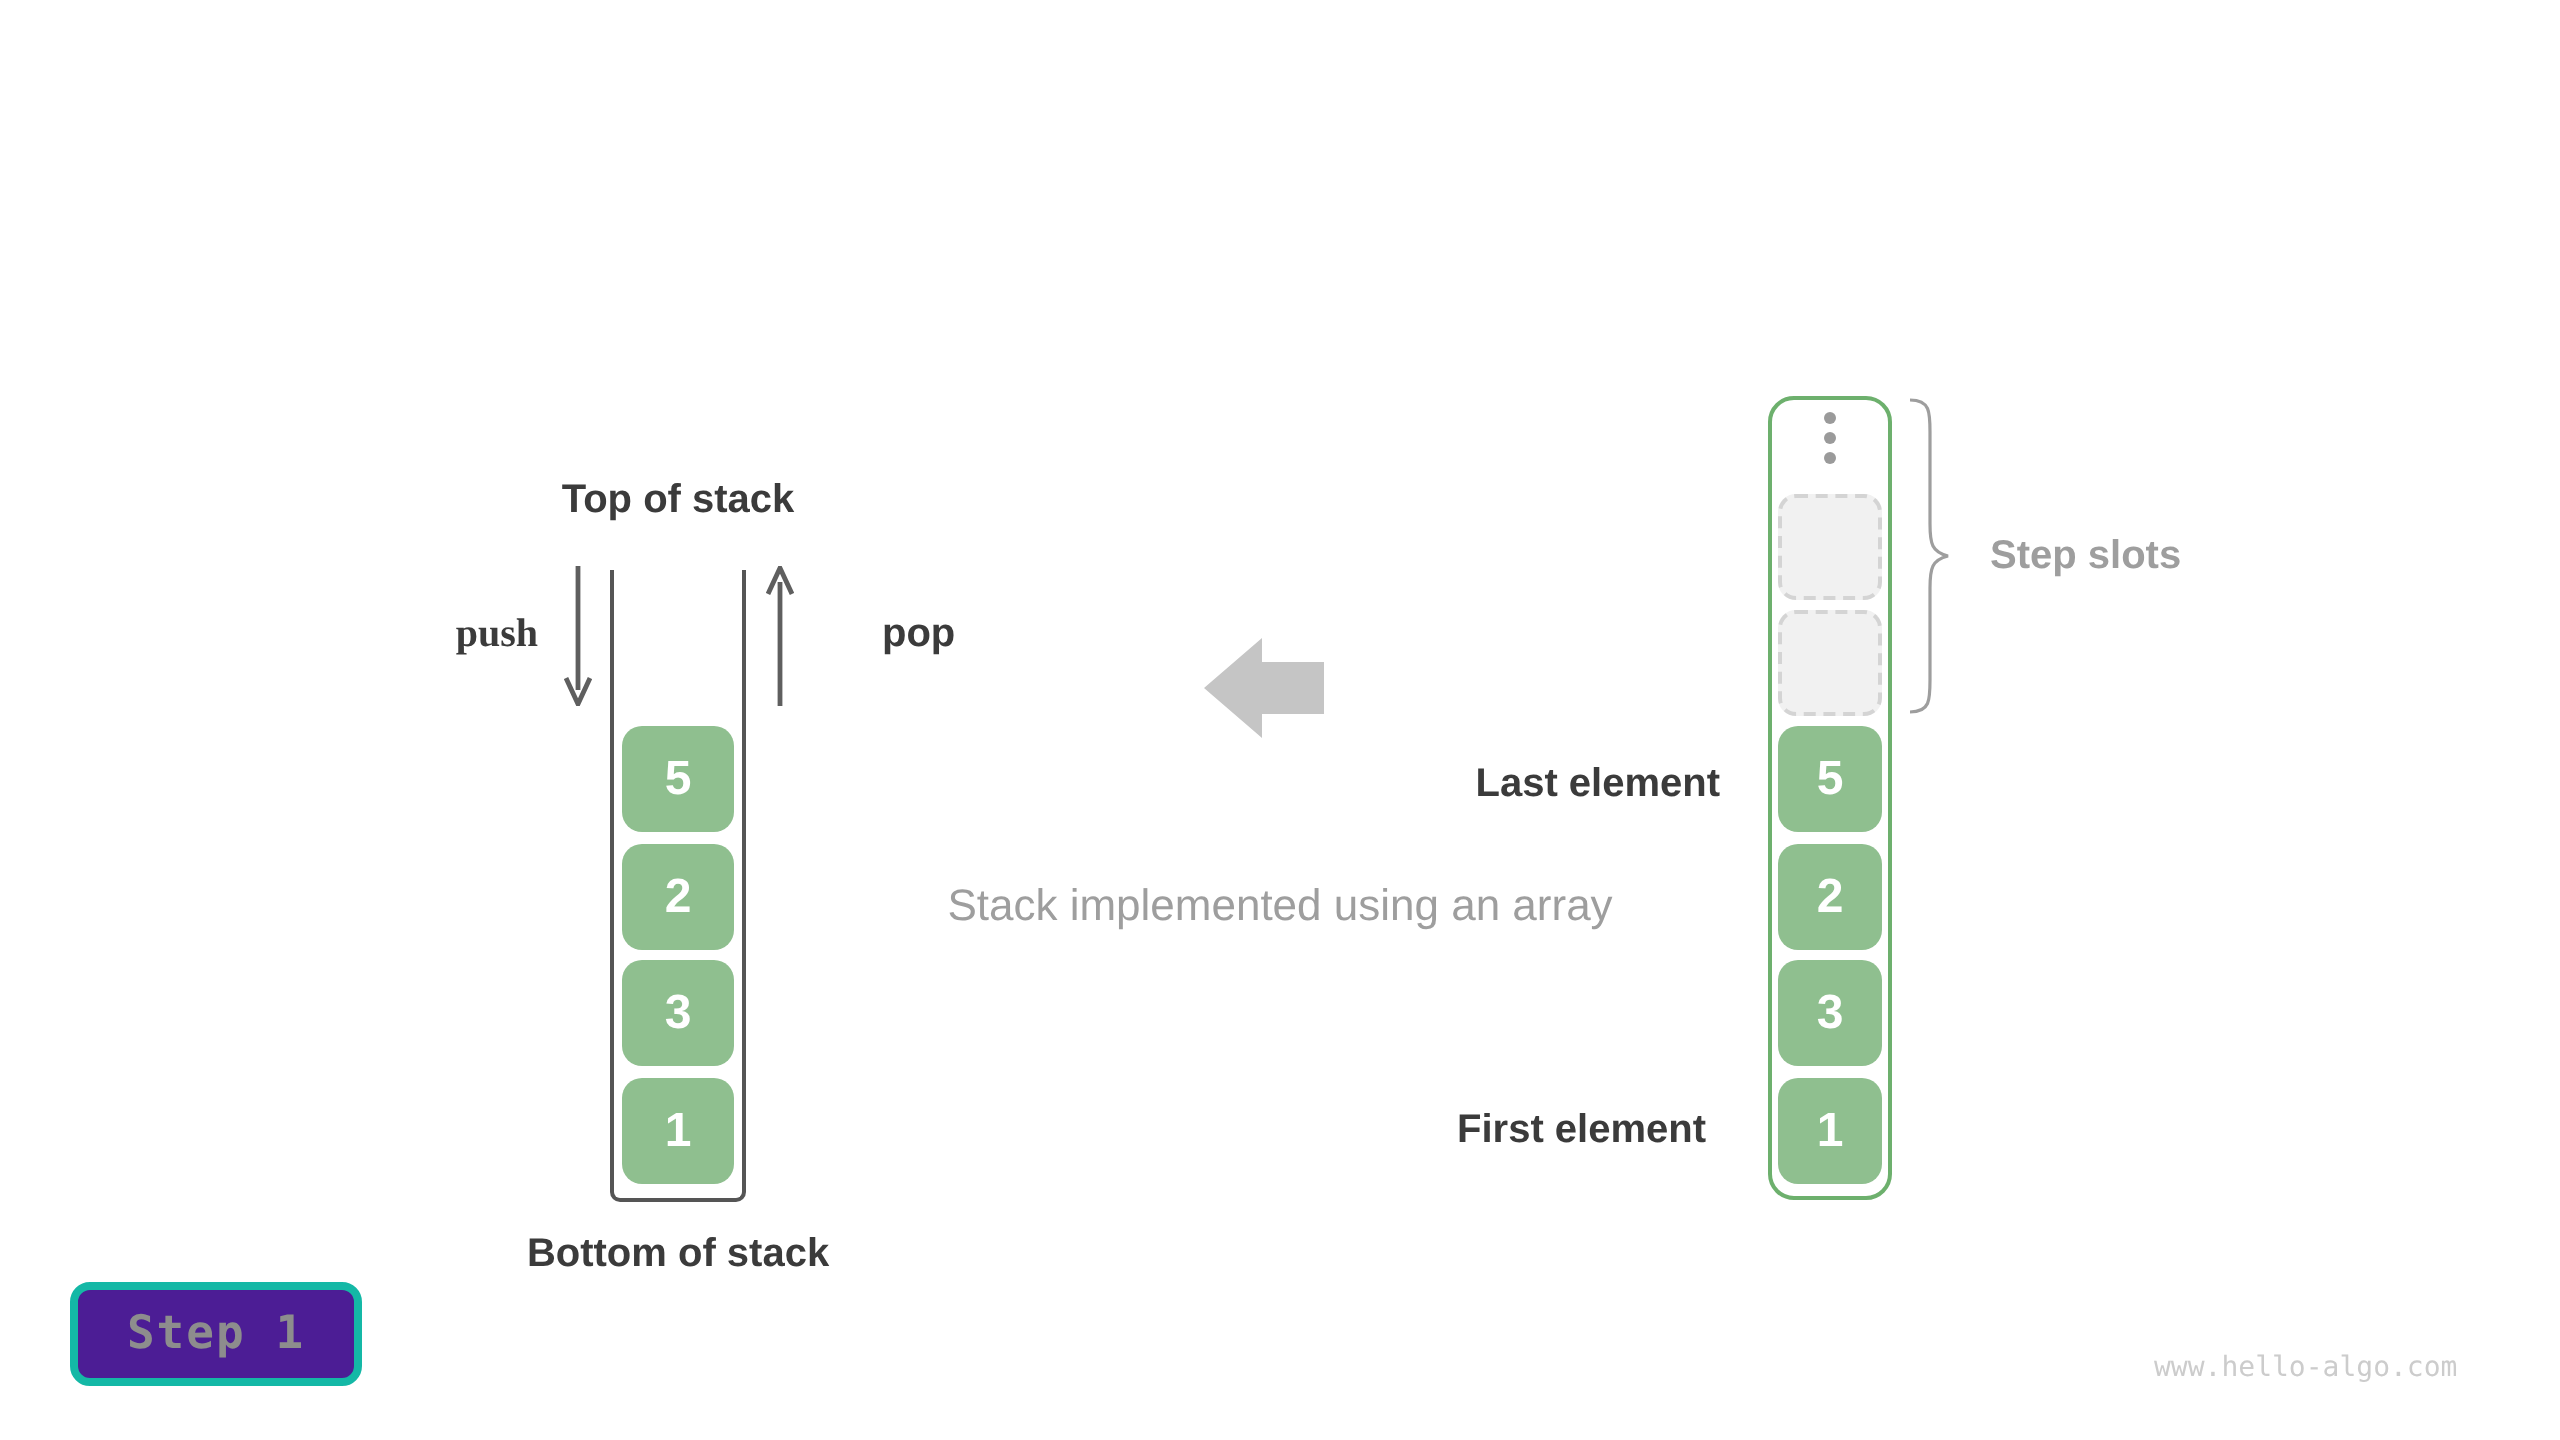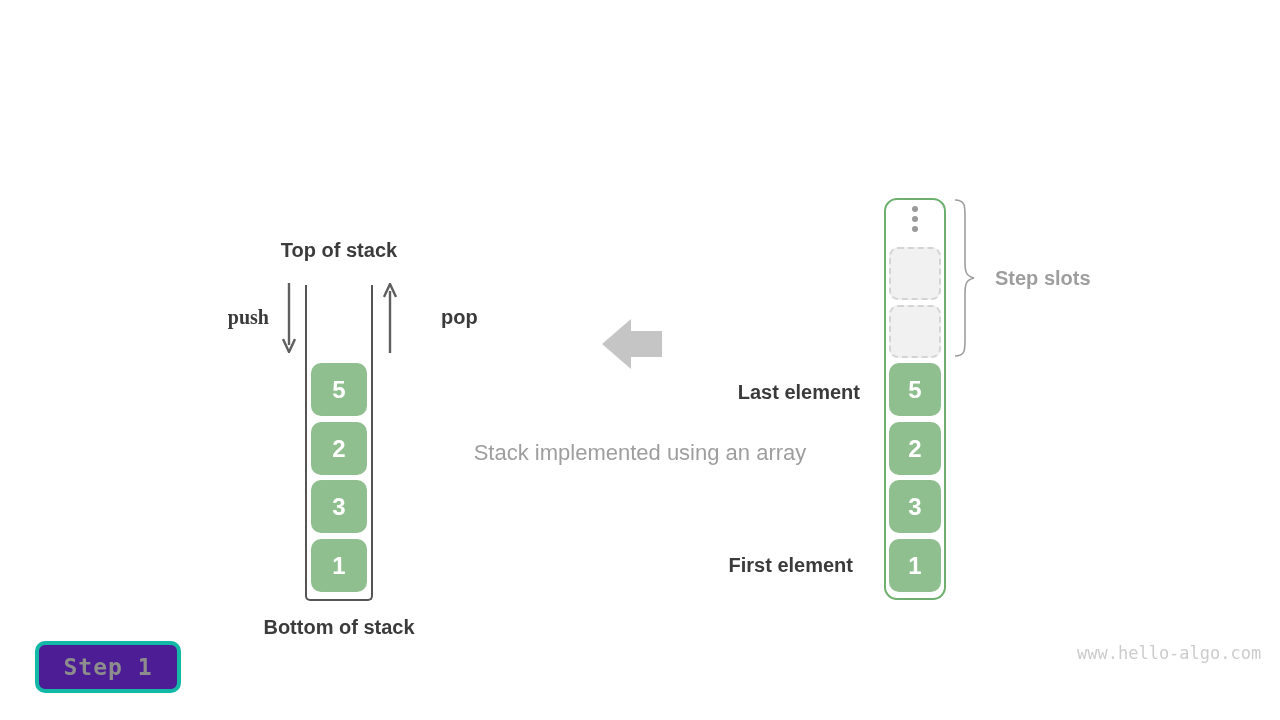--- a/index.html
+++ b/index.html
@@ -45,22 +45,22 @@
   .dots i{width:6px;height:6px;border-radius:50%;background:#9a9a9a;display:block;}
 
   .step-badge{
     position:absolute;left:35px;top:641px;width:146px;height:52px;
     border:4px solid #14b8a6;border-radius:10px;background:#4c1d95;box-sizing:border-box;
     display:flex;align-items:center;justify-content:center;
     font-family:"DejaVu Sans Mono",monospace;font-weight:bold;font-size:23px;color:#8d8d8d;
     letter-spacing:1px;
   }
   .watermark{
-    position:absolute;left:1077px;top:643px;
-    font-family:"DejaVu Sans Mono",monospace;font-size:17px;color:#cccccc;white-space:nowrap;
+    position:absolute;left:1077px;top:676px;
+    font-family:"DejaVu Sans Mono",monospace;font-size:14px;color:#cccccc;white-space:nowrap;
   }
 </style>
 </head>
 <body>
 
 <div class="canvas">
 
   <div class="abs bold-label center-text" style="left:239px;top:239px;width:200px;">Top of stack</div>
 
   <div class="abs bold-label right-text" style="left:169px;top:306px;width:100px;font-family:Liberation Serif, serif;">push</div>

